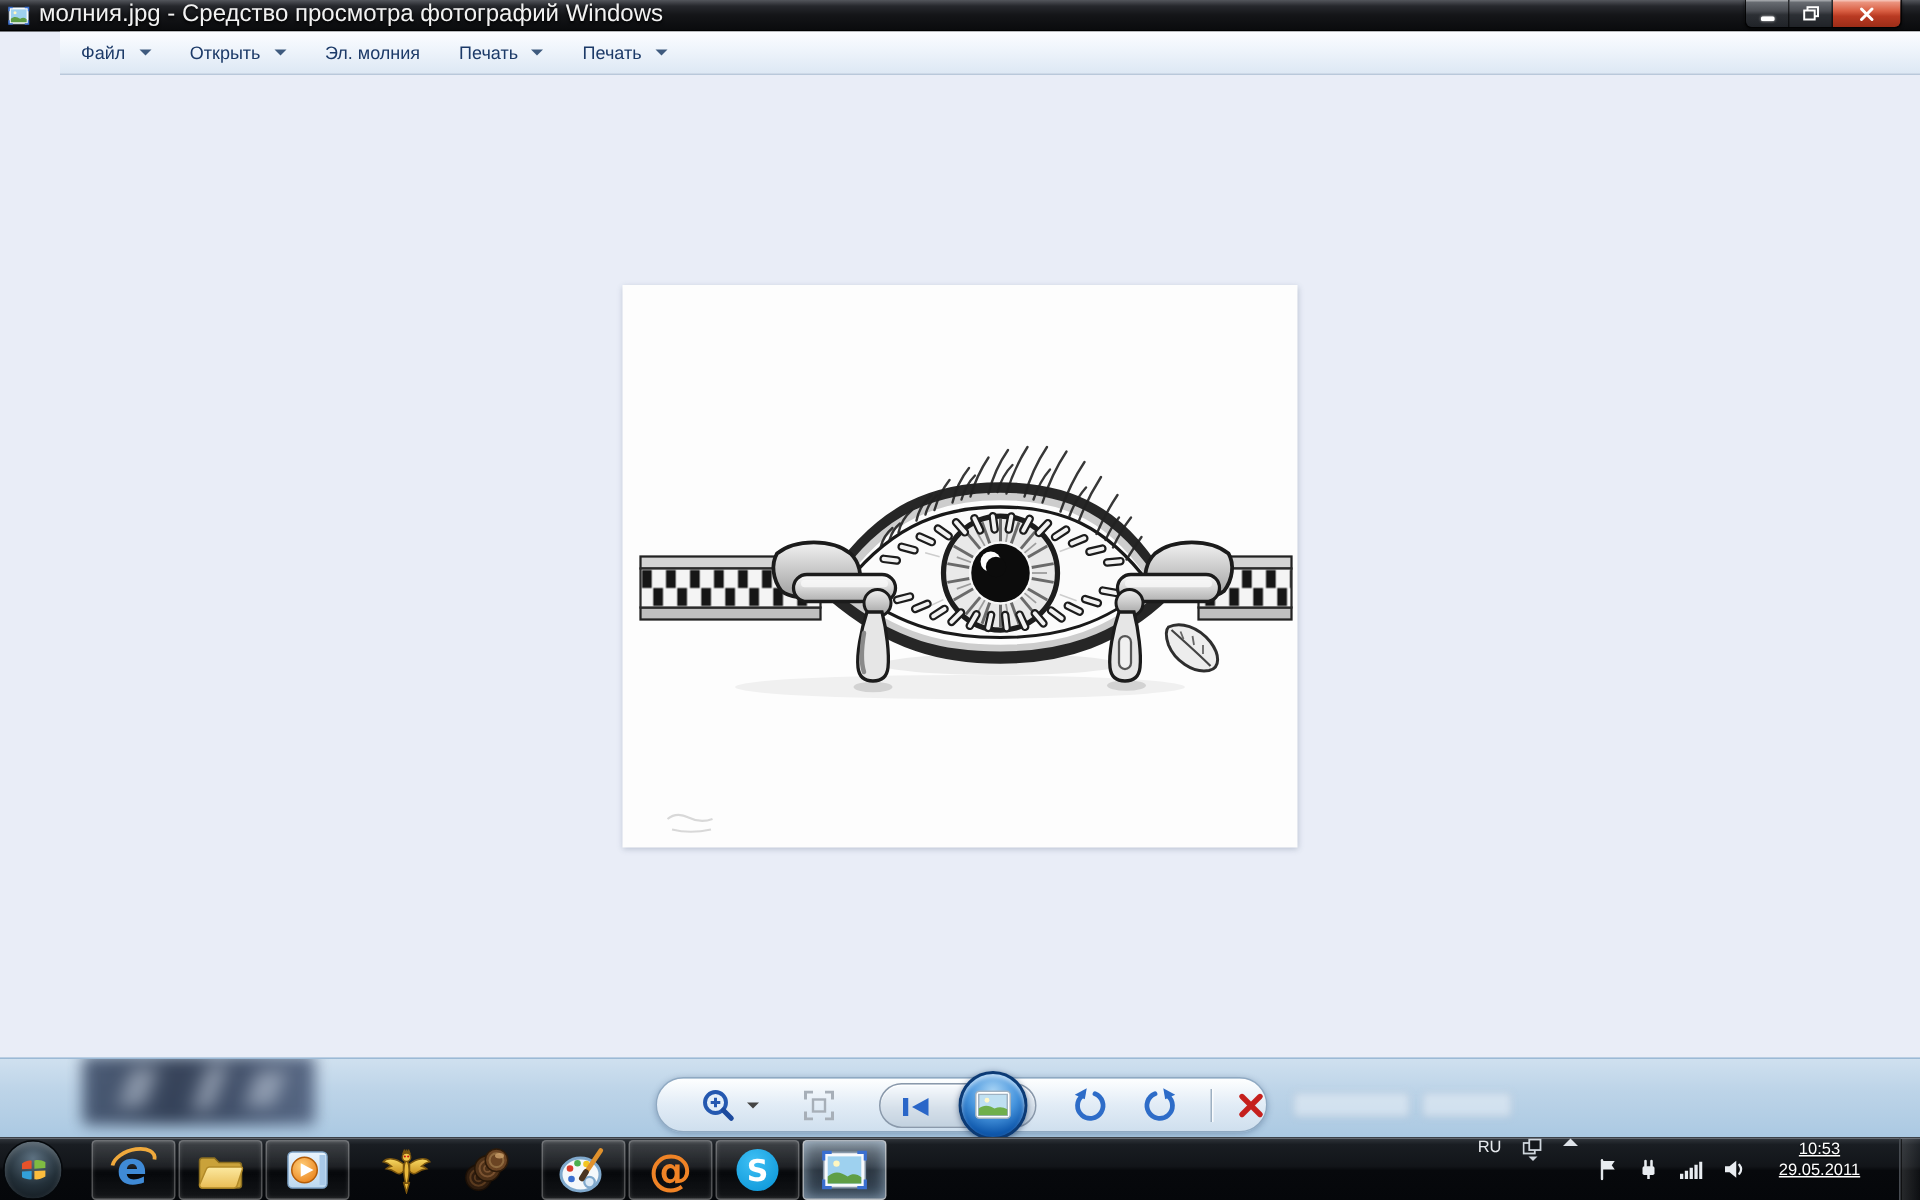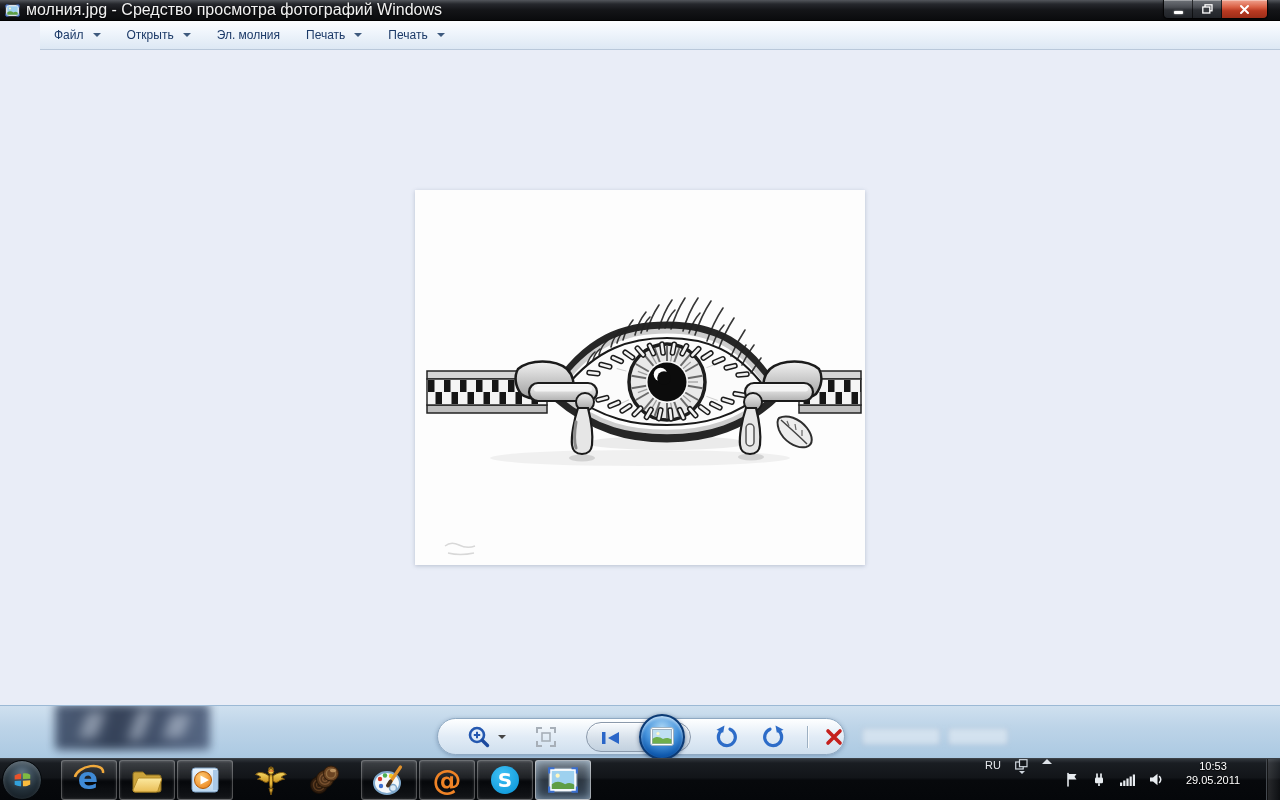--- a/index.html
+++ b/index.html
@@ -83,21 +83,21 @@
     box-shadow:inset 0 0 3px rgba(255,255,255,.15); display:flex; align-items:center; justify-content:center; }
   .tb-pin { width:52px; height:40px; margin-right:2px; display:flex; align-items:center; justify-content:center; }
   .tb-btn.active { background:linear-gradient(180deg,rgba(214,233,250,.5),rgba(165,205,242,.24) 50%,rgba(150,195,240,.34));
     border-color:rgba(255,255,255,.55); box-shadow:inset 0 0 9px rgba(205,232,255,.55); }
   .tray { margin-left:auto; display:flex; gap:14px; padding-right:0; height:100%; }
   .tray-lang { color:#e6e9ed; font-size:11px; }
   .tray-ic { display:flex; align-items:center; justify-content:center; }
   .lang-stack { display:flex; flex-direction:column; align-items:center; gap:1px; }
   .caret-down { width:0; height:0; border-left:3px solid transparent; border-right:3px solid transparent; border-top:3px solid #cfd6dd; }
   .tray-up { width:0; height:0; border-left:5px solid transparent; border-right:5px solid transparent; border-bottom:5px solid #dde2e8; }
-  .clock { color:#fff; font-size:11px; text-align:center; line-height:14px; width:70px; text-shadow:0 1px 1px #000; }
+  .clock { color:#fff; font-size:11px; text-align:center; line-height:14px; width:70px; text-shadow:0 1px 1px #000;text-decoration:underline; }
   .show-desktop { width:14px; height:42px; margin-left:4px;
     background:linear-gradient(90deg,rgba(255,255,255,.14),rgba(255,255,255,.03));
     border-left:1px solid #44494f; box-shadow:inset 1px 0 0 rgba(0,0,0,.6); }
 </style>
 </head>
 <body>
 
 <div class="titlebar">
   <svg class="title-ic" viewBox="0 0 30 26">
     <rect x="2" y="2" width="26" height="22" rx="2" fill="#f8fafc" stroke="#8899aa"></rect>

